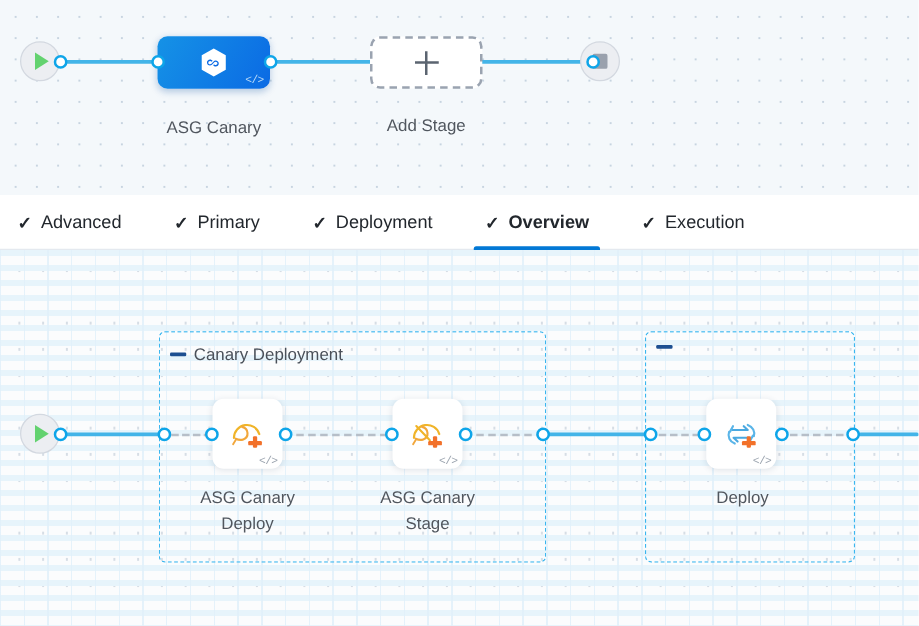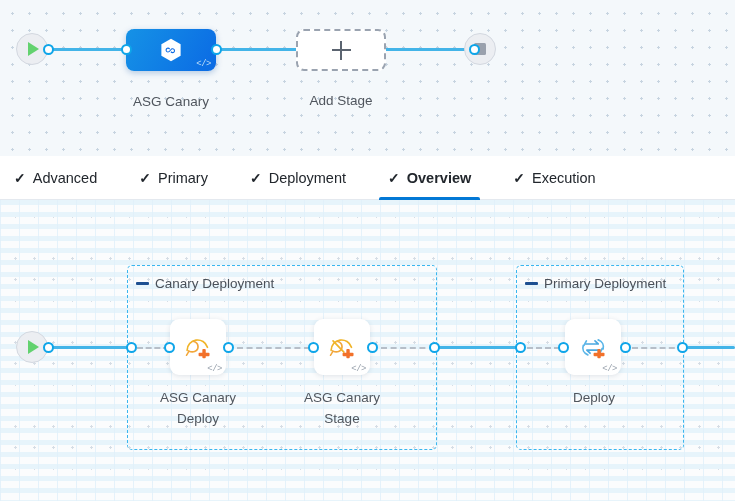--- a/index.html
+++ b/index.html
@@ -374,21 +374,20 @@
     <div class="caption-exec" style="left:282px; top:188px;">
       <div>ASG Canary</div>
       <div>Stage</div>
     </div>
 
     <div class="port" style="left:429px; top:142px;"></div>
 
     <div class="step-group" style="left:516px; top:65px; width:168px; height:185px;"></div>
     <div class="group-header" style="left:525px; top:76px;">
       <span class="collapse-dash"></span>
-      <span>Primary Deployment</span>
     </div>
 
     <div class="port" style="left:515px; top:142px;"></div>
 
     <div class="port" style="left:558px; top:142px;"></div>
     <div class="step-node" style="left:565px; top:119px;">
       <svg class="step-icon" viewBox="0 0 36 36">
         <path d="M23.5 10.5 c4.4 1.6 6.3 5.6 5.2 9.6 M12.5 26.3 c-4.4 -1.8 -6.2 -5.9 -4.8 -9.9" fill="none" stroke="#5ab5e8" stroke-width="1.8" stroke-linecap="round"></path>
         <path d="M10.5 14.8 L23.5 14.8 l -3.4 -3.2 M24.5 21.4 L11.5 21.4 l 3.4 3.2" fill="none" stroke="#4aa8e0" stroke-width="1.8" stroke-linecap="round" stroke-linejoin="round"></path>
         <path d="M8.5 16.2 L11 11.6 M27.8 19.6 L25.3 24.3" fill="none" stroke="#5ab5e8" stroke-width="1.8" stroke-linecap="round"></path>

